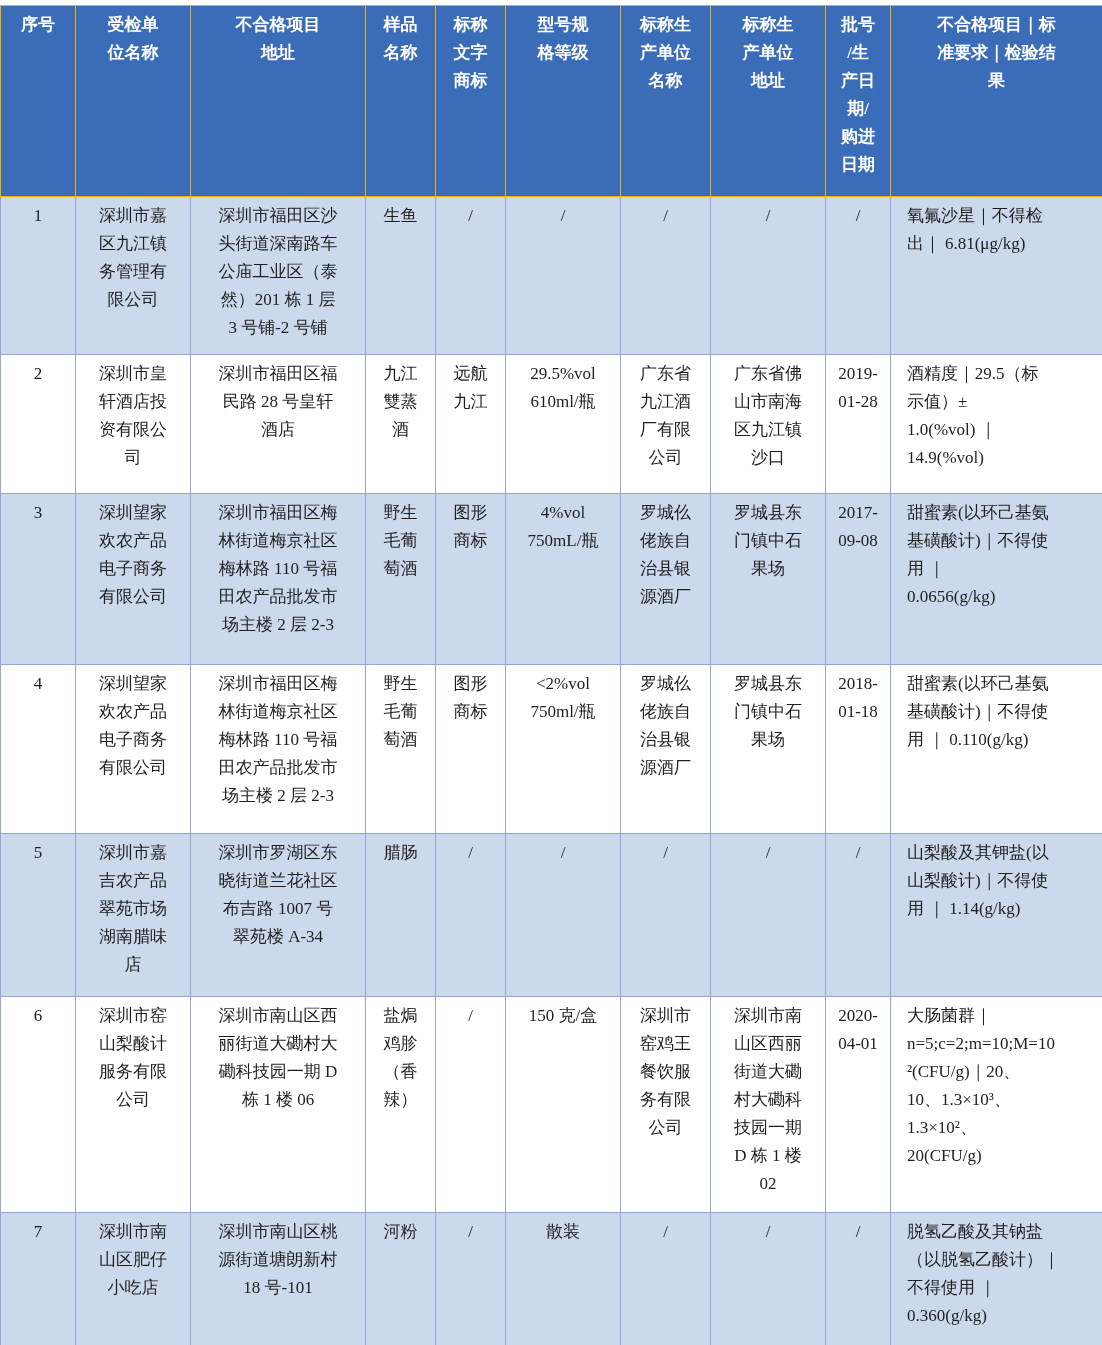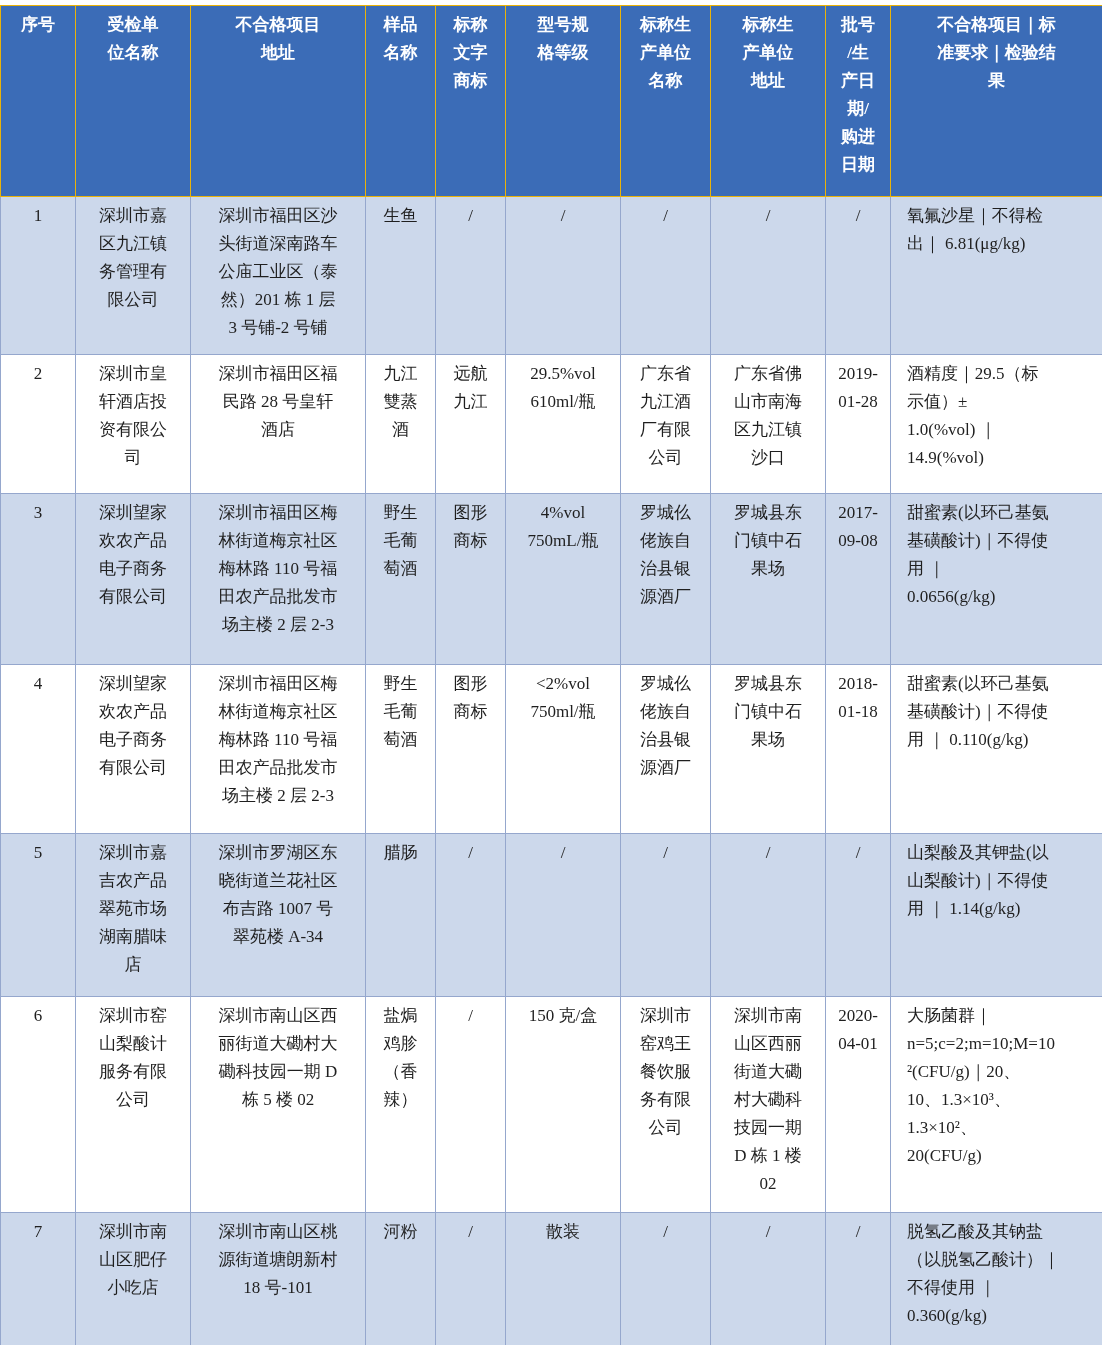--- a/index.html
+++ b/index.html
@@ -232,21 +232,21 @@
       </tr>
       <tr class="plain h6">
         <td>6</td>
         <td>深圳市窑
 山梨酸计
 服务有限
 公司</td>
         <td>深圳市南山区西
 丽街道大磡村大
 磡科技园一期 D
-栋 5 楼 02</td>
+栋 1 楼 06</td>
         <td>盐焗
 鸡胗
 （香
 辣）</td>
         <td>/</td>
         <td>150 克/盒</td>
         <td>深圳市
 窑鸡王
 餐饮服
 务有限

